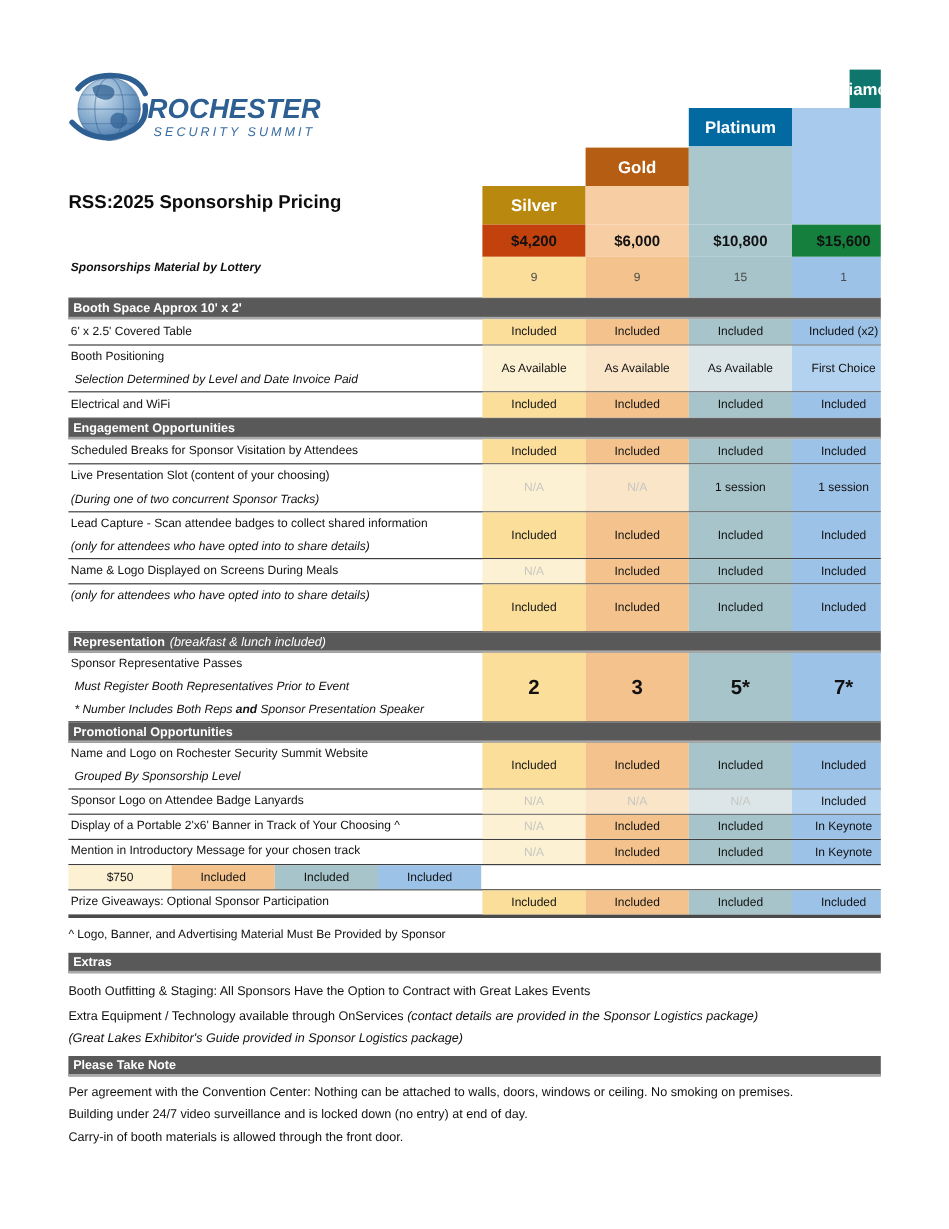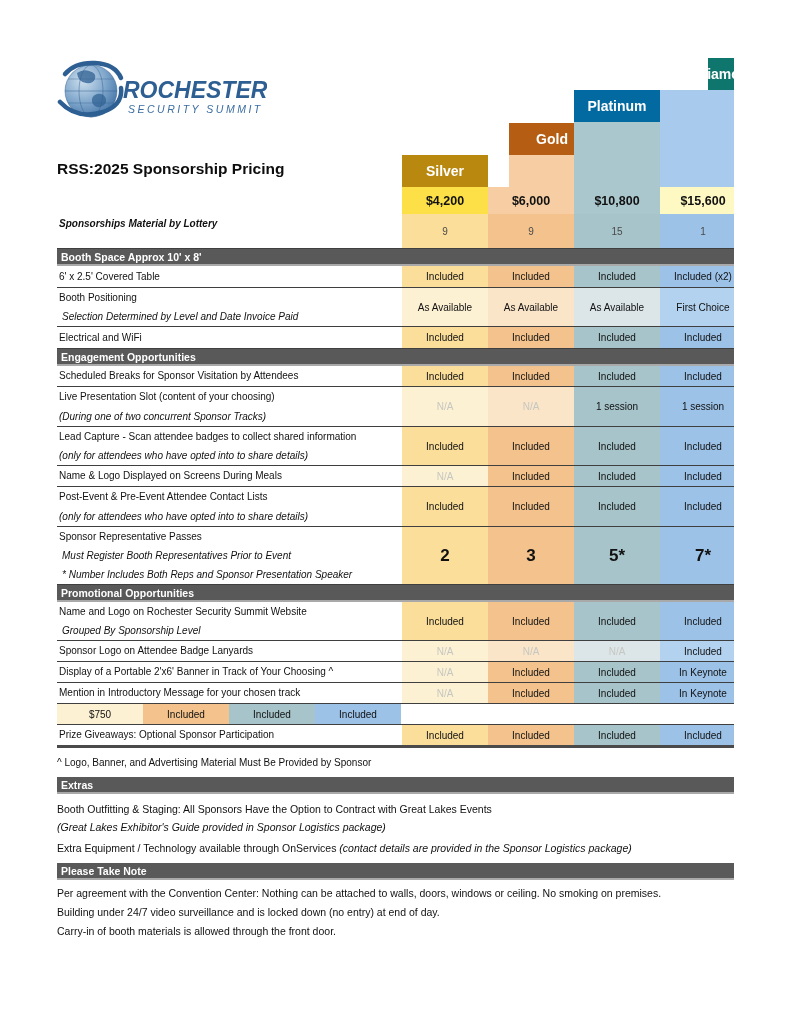--- a/index.html
+++ b/index.html
@@ -9,46 +9,46 @@
 
   
   .hdr-zone{position:relative;height:129px;}
   .logo{position:absolute;left:0;top:0;}
   .doc-title{position:absolute;left:0;top:102px;font-size:15.5px;font-weight:bold;color:#0d0d0d;}
   .tier{position:absolute;width:86px;}
   .tier-bar{height:32px;display:flex;align-items:center;justify-content:center;
             color:#fff;font-weight:bold;font-size:14px;}
   .tier-fill{width:100%;}
   .pos0{left:345px;top:97px;}  .pos0 .tier-fill{height:0;background:#FBE4A9;}
-  .pos1{left:452px;top:65px;}  .pos1 .tier-fill{height:32px;background:#F7CEA3;}
+  .pos1{left:431px;top:65px;}  .pos1 .tier-fill{height:32px;background:#F7CEA3;}
   .pos2{left:517px;top:32px;}  .pos2 .tier-fill{height:65px;background:#ABC7CE;}
   .pos3{left:603px;top:0;}     .pos3 .tier-fill{height:97px;background:#A8CAEC;}
   .tb0{background:#B9880F;} .tb1{background:#B55E13;} .tb2{background:#0369a1;} .tb3{background:#0f766e;margin-left:48px;}
 
   
   .grid{width:689px;}
   .row{display:flex;border-bottom:1px solid #3f3f3f;}
   .row.nb{border-bottom:none;}
   .row.endcap{border-bottom:3px solid #4a4a4a;}
   .lbl{width:345px;display:flex;flex-direction:column;justify-content:center;
        font-size:10px;line-height:1.15;padding-left:2px;box-sizing:border-box;}
   .lbl.multi{justify-content:space-between;padding-top:4px;padding-bottom:4px;}
   .it{font-style:italic;}
   .bi{font-style:italic;font-weight:bold;}
-  .b{font-weight:normal;}
+  .b{font-weight:bold;}
   .ind{padding-left:3px;}
   .cell{width:86px;display:flex;align-items:center;justify-content:center;
         font-size:10px;text-align:center;}
   .h20{height:20px;} .h21{height:21px;} .h27{height:27px;} .h34{height:34px;}
   .h38{height:38px;} .h39{height:39px;} .h57{height:57px;}
   .t0{background:#FBDE9A;} .t0.light{background:#FDF1D4;}
   .t1{background:#F4C38D;} .t1.light{background:#FAE5C9;}
   .t2{background:#A6C4C9;} .t2.light{background:#DCE6E9;}
   .t3{background:#9CC2E8;} .t3.light{background:#B3D2EF;}
-  .pb0{background:#fde047;} .pb1{background:#F7CEA3;} .pb2{background:#ABC7CE;} .pb3{background:#fef9c3;text-align:center;}
+  .pb0{background:#c2410c;} .pb1{background:#F7CEA3;} .pb2{background:#ABC7CE;} .pb3{background:#15803d;text-align:center;}
   .price{font-weight:bold;font-size:12.5px;}
   .gray-val{color:#4a4a4a;}
   .na{color:#C6C7C0;}
   .big{font-size:17px;font-weight:bold;}
   .secbar{height:15px;background:#595959;border-bottom:2px solid #A9A9A9;
           color:#fff;font-size:10.5px;font-weight:bold;display:flex;align-items:center;
           padding-left:4px;box-sizing:content-box;}
   .secbar .it-norm{font-style:italic;font-weight:normal;margin-left:4px;}
 
   
@@ -120,21 +120,21 @@
       <div class="row h34">
         <div class="lbl multi">
           <span class="bi">Sponsorships Material by Lottery</span>
         </div>
         <div class="cell t0 gray-val">9</div>
         <div class="cell t1 gray-val">9</div>
         <div class="cell t2 gray-val">15</div>
         <div class="cell t3 gray-val">1</div>
       </div>
 
-      <div class="secbar">Booth Space Approx 10' x 8'</div>
+      <div class="secbar">Booth Space Approx 10' x 2'</div>
 
       <div class="row h21">
         <div class="lbl">
             <span>6' x 2.5' Covered Table</span>
           </div>
         <div class="cell t0">Included</div>
         <div class="cell t1">Included</div>
         <div class="cell t2">Included</div>
         <div class="cell t3">Included (x2)</div>
       </div>
@@ -199,29 +199,32 @@
             <span>Name &amp; Logo Displayed on Screens During Meals</span>
           </div>
         <div class="cell t0 light na">N/A</div>
         <div class="cell t1">Included</div>
         <div class="cell t2">Included</div>
         <div class="cell t3">Included</div>
       </div>
 
       <div class="row h39">
         <div class="lbl multi">
-          <span>Post-Event &amp; Pre-Event Attendee Contact Lists</span>
           <span class="it">(only for attendees who have opted into to share details)</span>
         </div>
         <div class="cell t0">Included</div>
         <div class="cell t1">Included</div>
         <div class="cell t2">Included</div>
         <div class="cell t3">Included</div>
       </div>
 
+      <div class="secbar">
+        <span>Representation</span>
+        <span class="it-norm">(breakfast &amp; lunch included)</span>
+      </div>
 
       <div class="row h57">
         <div class="lbl multi">
           <span>Sponsor Representative Passes</span>
           <span class="it ind">Must Register Booth Representatives Prior to Event</span>
           <span class="it ind"><span>* Number Includes Both Reps </span><span class="b">and</span><span> Sponsor Presentation Speaker</span></span>
         </div>
         <div class="cell t0 big">2</div>
         <div class="cell t1 big">3</div>
         <div class="cell t2 big">5*</div>
@@ -286,22 +289,22 @@
         <div class="cell t1">Included</div>
         <div class="cell t2">Included</div>
         <div class="cell t3">Included</div>
       </div>
     </div>
 
     <div class="footnote">^ Logo, Banner, and Advertising Material Must Be Provided by Sponsor</div>
 
     <div class="secbar mt">Extras</div>
     <div class="xline">Booth Outfitting &amp; Staging: All Sponsors Have the Option to Contract with Great Lakes Events</div>
+    <div class="xline"><span>Extra Equipment / Technology available through OnServices </span><span class="it">(contact details are provided in the Sponsor Logistics package)</span></div>
     <div class="xline tight it">(Great Lakes Exhibitor's Guide provided in Sponsor Logistics package)</div>
-    <div class="xline"><span>Extra Equipment / Technology available through OnServices </span><span class="it">(contact details are provided in the Sponsor Logistics package)</span></div>
 
     <div class="secbar mt">Please Take Note</div>
     <div class="notes">
       <div class="xline">Per agreement with the Convention Center: Nothing can be attached to walls, doors, windows or ceiling. No smoking on premises.</div>
       <div class="xline">Building under 24/7 video surveillance and is locked down (no entry) at end of day.</div>
       <div class="xline">Carry-in of booth materials is allowed through the front door.</div>
     </div>
 
   </div>
 </div>

